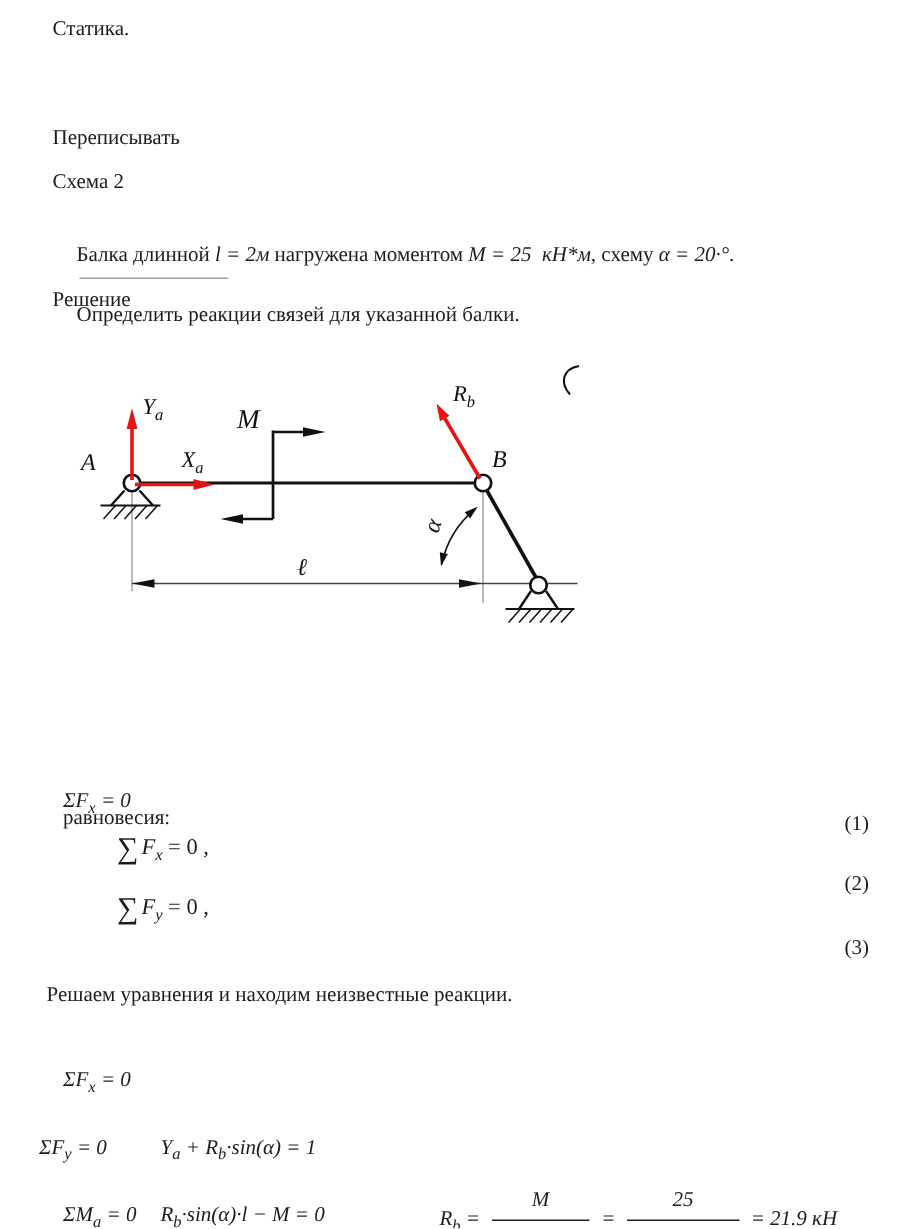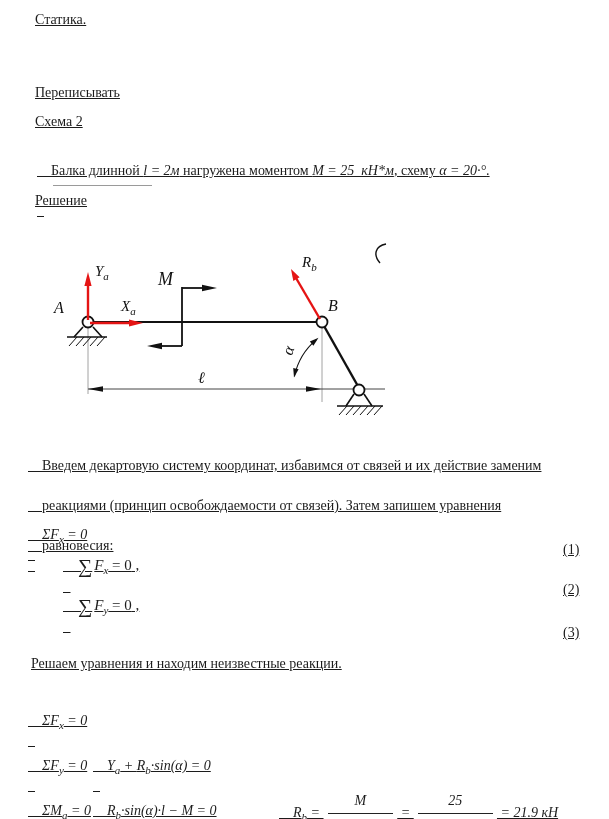--- a/index.html
+++ b/index.html
@@ -1,18 +1,18 @@
 <!DOCTYPE html>
 <html><head>
 <meta charset="utf-8">
 <style>
   html,body{margin:0;padding:0;background:#fff;}
   #page{position:relative;width:609px;height:819px;background:#ffffff;overflow:hidden;
         font-family:"Liberation Serif","DejaVu Serif",serif;color:#1c1c1c;}
-  .t{position:absolute;font-size:14px;line-height:20px;white-space:pre-wrap;text-decoration:underline;}
+  .t{position:absolute;font-size:14px;line-height:20px;white-space:pre-wrap;}
   .it{font-style:italic;}
   .eq{font-size:15px;}
   .bsig{font-size:20px;font-style:normal;vertical-align:-3px;padding-right:2px;}
   sub{font-size:11px;font-style:italic;line-height:0;}
   .fwrap{position:relative;display:inline-block;}
   .fdot{position:absolute;top:-10px;left:3px;font-size:12px;font-style:normal;}
   .frac{display:inline-block;vertical-align:middle;text-align:center;margin:0 4px;}
   .frac .num{display:block;border-bottom:1px solid #222;padding:0 8px 2px;}
   .frac .den{display:block;padding:2px 8px 0;}
   .hline{position:absolute;height:1px;background:#9a9a9a;}
@@ -22,20 +22,21 @@
 <body>
 
 <div id="page">
 
   <div class="t" style="left:35px;top:10px">Статика.</div>
   <div class="t" style="left:35px;top:83px">Переписывать</div>
   <div class="t" style="left:35px;top:112px">Схема 2</div>
 
   <div class="t" style="left:37px;top:141px;width:552px">
     <span>Балка длинной </span><span class="it">l = 2м</span><span> нагружена моментом </span><span class="it">M = 25&nbsp; кН*м</span><span>, схему </span><span class="it">α = 20·°</span><span>.</span><br>
+    <span>Определить реакции связей для указанной балки.</span>
   </div>
 
   <div class="hline" style="left:53px;top:185px;width:99px"></div>
   <div class="t" style="left:35px;top:191px">Решение</div>
 
   <svg width="360" height="185" style="position:absolute;left:40px;top:242px">
 
     <g stroke="#8a8a8a" stroke-width="0.8">
       <line x1="48" y1="86" x2="48" y2="152"></line>
       <line x1="282" y1="86" x2="282" y2="160"></line>
@@ -114,22 +115,22 @@
     <text x="14" y="71" font-size="16" font-style="italic" fill="#111">A</text>
     <text x="288" y="69" font-size="16" font-style="italic" fill="#111">B</text>
     <text x="55" y="34" font-size="15" font-style="italic" fill="#111"><tspan>Y</tspan><tspan font-size="11" dy="4">a</tspan></text>
     <text x="81" y="69" font-size="15" font-style="italic" fill="#111"><tspan>X</tspan><tspan font-size="11" dy="4">a</tspan></text>
     <text x="262" y="25" font-size="15" font-style="italic" fill="#111"><tspan>R</tspan><tspan font-size="11" dy="4">b</tspan></text>
 
     <path d="M346,2 C335,4 333,13 340,21" stroke="#111" stroke-width="1.4" fill="none"></path>
   </svg>
 
   <div class="t" style="left:28px;top:436px;width:560px">
-    <span>Введем декартовую систему координат, избавимся от связей и их действие заменим</span><br>
-    <span>реакциями (принцип освобождаемости от связей). Затем запишем уравнения</span><br>
+    <br>
+    <br>
     <span>равновесия:</span>
   </div>
 
   <div class="t it" style="left:28px;top:505px">
     <span>ΣF</span><sub>x</sub><span> = 0</span>
   </div>
 
   <div class="t eq" style="left:63px;top:535px">
     <span class="bsig">∑</span><span class="it">F</span><sub>x</sub><span> = 0</span><span> ,</span>
   </div>
@@ -141,25 +142,25 @@
   <div class="t" style="left:563px;top:580px">(2)</div>
 
   <div class="t" style="left:563px;top:623px">(3)</div>
 
   <div class="t" style="left:31px;top:654px">Решаем уравнения и находим неизвестные реакции.</div>
 
   <div class="t it" style="left:28px;top:691px">
     <span>ΣF</span><sub>x</sub><span> = 0</span>
   </div>
 
-  <div class="t it" style="left:28px;top:736px">
+  <div class="t it" style="left:12px;top:736px">
     <span>ΣF</span><sub>y</sub><span> = 0</span>
   </div>
   <div class="t it" style="left:93px;top:736px">
-    <span>Y</span><sub>a</sub><span> + </span><span>R</span><sub>b</sub><span>·sin(α) = 0</span>
+    <span>Y</span><sub>a</sub><span> + </span><span>R</span><sub>b</sub><span>·sin(α) = 1</span>
   </div>
 
   <div class="t it" style="left:28px;top:781px">
     <span>ΣM</span><sub>a</sub><span> = 0</span>
   </div>
   <div class="t it" style="left:93px;top:781px">
     <span>R</span><sub>b</sub><span>·sin(α)·l − M = 0</span>
   </div>
 
   <div class="t it" style="left:279px;top:771px">

